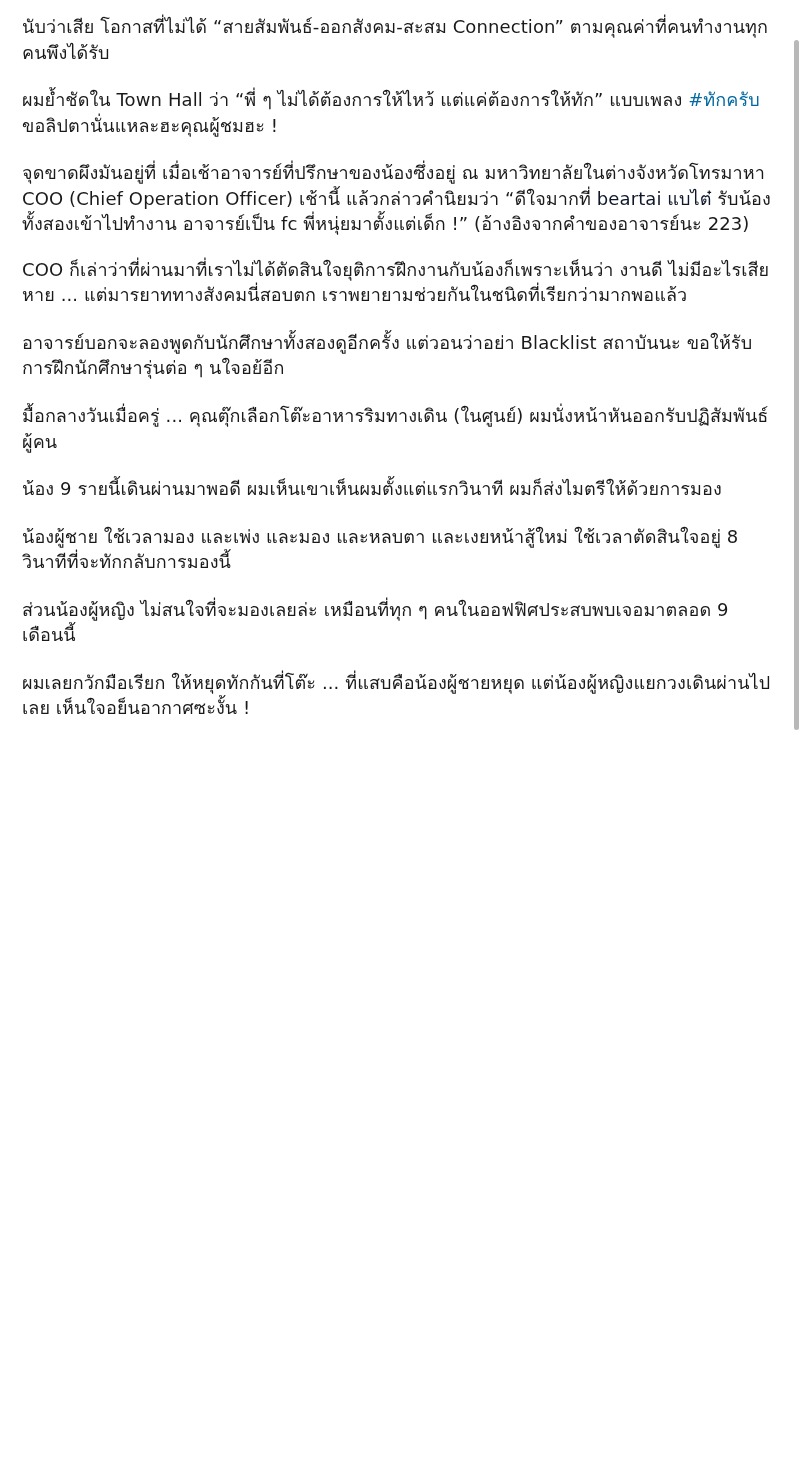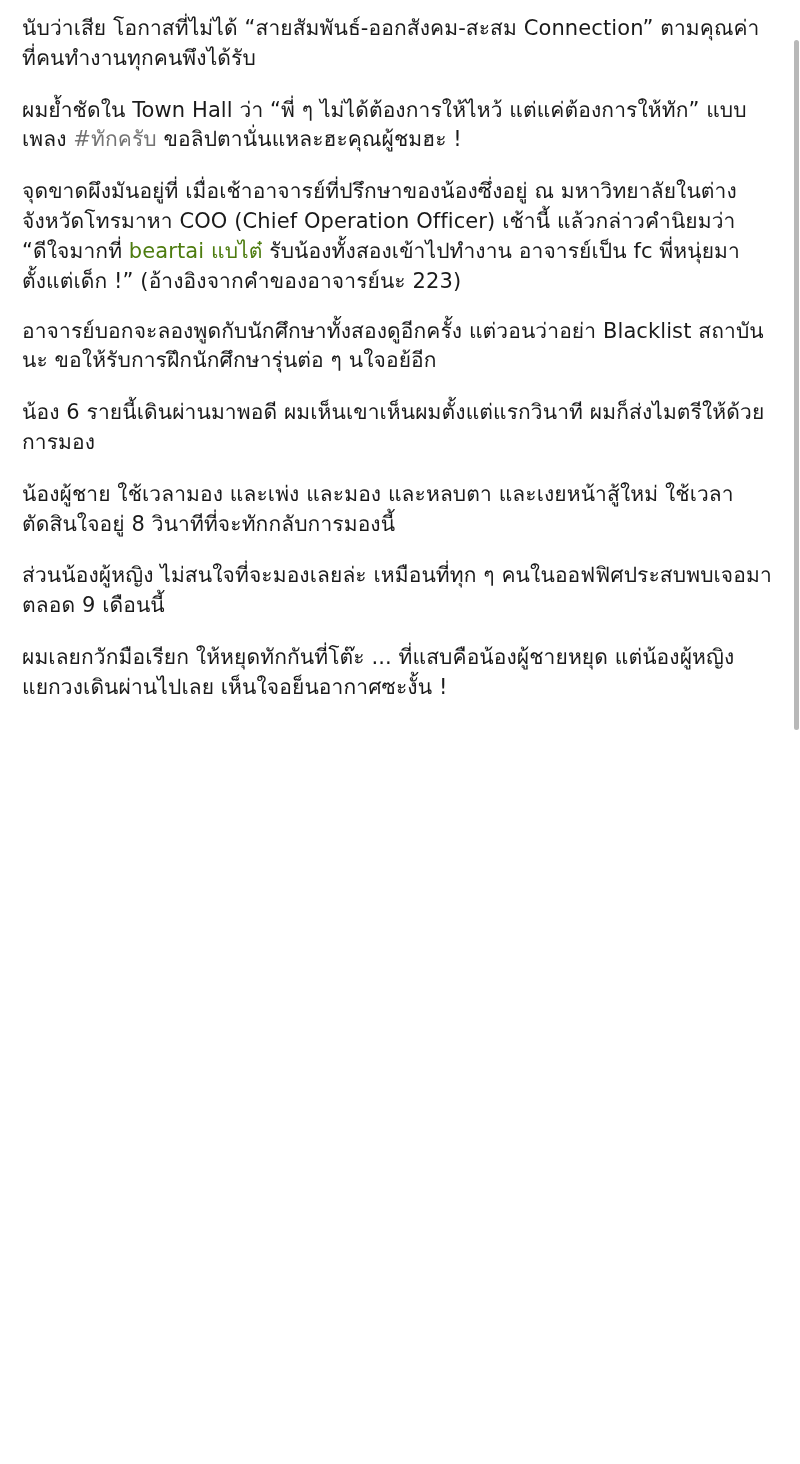--- a/index.html
+++ b/index.html
@@ -14,34 +14,34 @@
     color: #1a1a1a;
     position: relative;
     overflow: hidden;
   }
   .page {
     box-sizing: border-box;
     width: 800px;
     padding: 14px 28px 10px 22px;
   }
   .para {
-    font-size: 21px;
+    font-size: 18px;
     line-height: 1.42;
     margin: 0 0 22px 0;
     letter-spacing: 0.1px;
     word-wrap: break-word;
   }
   .para.tight {
     margin-bottom: 20px;
   }
   .link {
-    color: #737373;
+    color: #0369a1;
   }
   .link-blue {
-    color: #4d7c0f;
+    color: #0f172a;
   }
   .scrollbar-track {
     position: absolute;
     top: 0;
     right: 0;
     width: 6px;
     height: 1464px;
     background: transparent;
   }
   .scrollbar-thumb {
@@ -66,28 +66,34 @@
   <p class="para">
     <span>ผมย้ำชัดใน Town Hall ว่า “พี่ ๆ ไม่ได้ต้องการให้ไหว้ แต่แค่ต้องการให้ทัก” แบบเพลง </span><span class="link">#ทักครับ</span><span> ขอลิปตานั่นแหละฮะคุณผู้ชมฮะ !</span>
   </p>
 
   <p class="para tight">
     <span>จุดขาดผึงมันอยู่ที่ เมื่อเช้าอาจารย์ที่ปรึกษาของน้องซึ่งอยู่ ณ มหาวิทยาลัยในต่างจังหวัดโทรมาหา COO (Chief Operation Officer) เช้านี้ แล้วกล่าวคำนิยมว่า “ดีใจมากที่ </span><span class="link-blue">beartai แบไต๋</span><span> รับน้องทั้งสองเข้าไปทำงาน อาจารย์เป็น fc พี่หนุ่ยมาตั้งแต่เด็ก !” (อ้างอิงจากคำของอาจารย์นะ 223)</span>
   </p>
 
 
 
+  <p class="para">
+    <span>COO ก็เล่าว่าที่ผ่านมาที่เราไม่ได้ตัดสินใจยุติการฝึกงานกับน้องก็เพราะเห็นว่า งานดี ไม่มีอะไรเสียหาย ... แต่มารยาททางสังคมนี่สอบตก เราพยายามช่วยกันในชนิดที่เรียกว่ามากพอแล้ว</span>
+  </p>
 
   <p class="para">
     <span>อาจารย์บอกจะลองพูดกับนักศึกษาทั้งสองดูอีกครั้ง แต่วอนว่าอย่า Blacklist สถาบันนะ ขอให้รับการฝึกนักศึกษารุ่นต่อ ๆ นใจอย้อีก</span>
   </p>
 
+  <p class="para">
+    <span>มื้อกลางวันเมื่อครู่ ... คุณตุ๊กเลือกโต๊ะอาหารริมทางเดิน (ในศูนย์) ผมนั่งหน้าหันออกรับปฏิสัมพันธ์ผู้คน</span>
+  </p>
 
   <p class="para">
-    <span>น้อง 6 รายนี้เดินผ่านมาพอดี ผมเห็นเขาเห็นผมตั้งแต่แรกวินาที ผมก็ส่งไมตรีให้ด้วยการมอง</span>
+    <span>น้อง 9 รายนี้เดินผ่านมาพอดี ผมเห็นเขาเห็นผมตั้งแต่แรกวินาที ผมก็ส่งไมตรีให้ด้วยการมอง</span>
   </p>
 
   <p class="para">
     <span>น้องผู้ชาย ใช้เวลามอง และเพ่ง และมอง และหลบตา และเงยหน้าสู้ใหม่ ใช้เวลาตัดสินใจอยู่ 8 วินาทีที่จะทักกลับการมองนี้</span>
   </p>
 
   <p class="para">
     <span>ส่วนน้องผู้หญิง ไม่สนใจที่จะมองเลยล่ะ เหมือนที่ทุก ๆ คนในออฟฟิศประสบพบเจอมาตลอด 9 เดือนนี้</span>
   </p>
 

